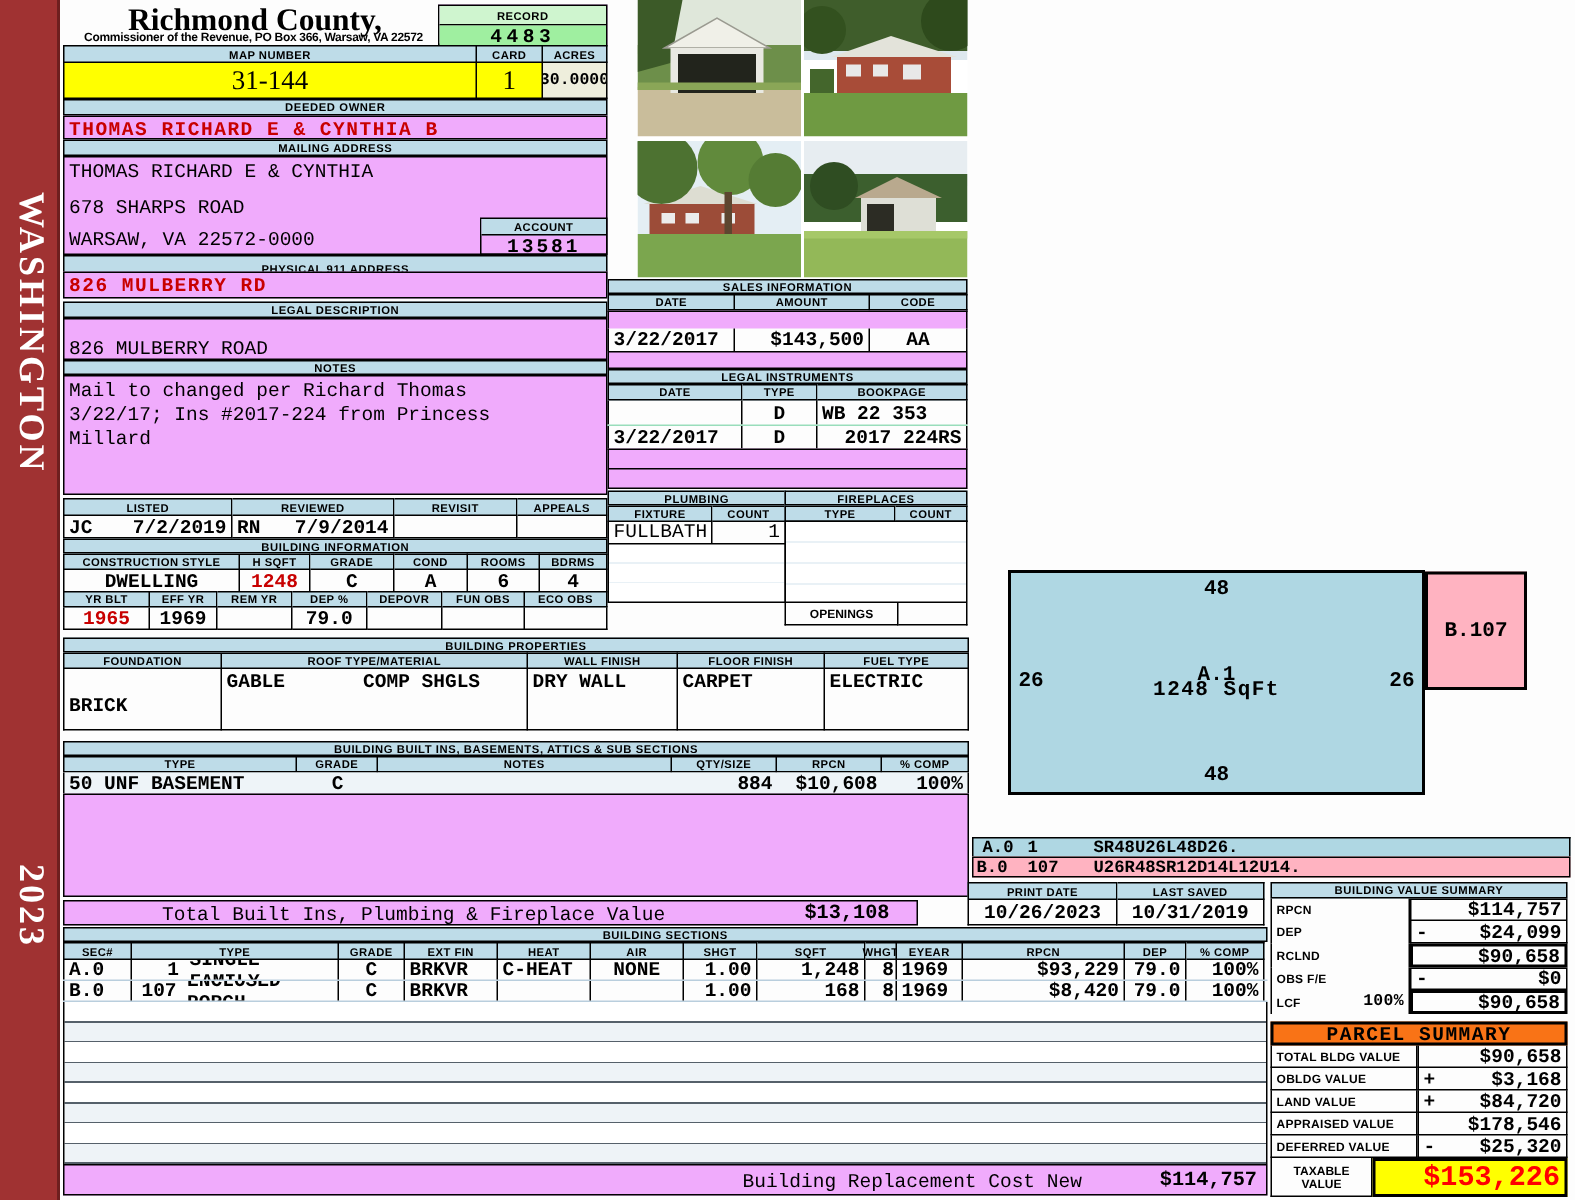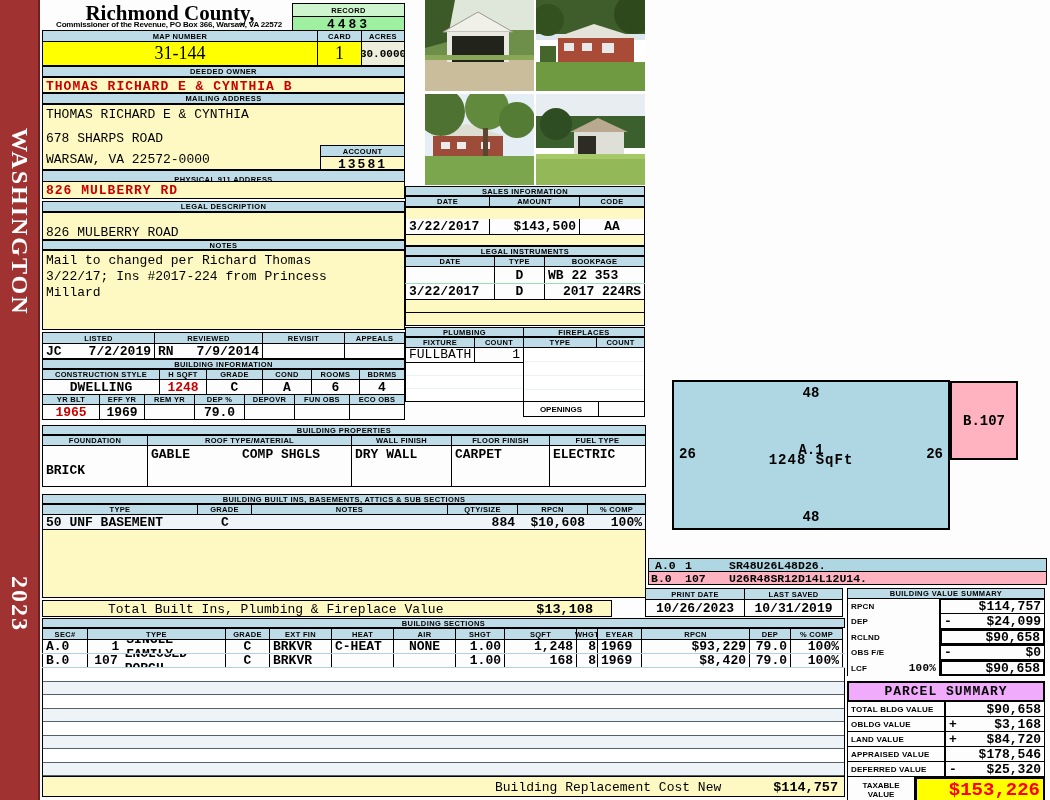--- a/index.html
+++ b/index.html
@@ -2,21 +2,21 @@
 <html><head>
 <meta charset="utf-8">
 <style>
   * { box-sizing: border-box; margin: 0; padding: 0; }
   html,body { width:1050px; height:800px; }
   body { font-family:"Liberation Sans",sans-serif; background:#ffffff; }
   #card { position:relative; width:1050px; height:800px; background:#fdfdfd; overflow:hidden; }
   .a { position:absolute; }
   .bar { background:#BEDCE8; border:1px solid #000; font:bold 7.5px "Liberation Sans",sans-serif;
          letter-spacing:.4px; display:flex; align-items:center; justify-content:center; color:#000; }
-  .box { border:1px solid #000; background:#fef9c3; }
+  .box { border:1px solid #000; background:#f0abfc; }
   .grid { display:grid; }
   .hc { background:#BEDCE8; border-right:1px solid #000; border-bottom:1px solid #000; border-top:1px solid #000;
         font:bold 7.5px "Liberation Sans",sans-serif; letter-spacing:.3px; display:flex; align-items:center; justify-content:center; }
   .hc:first-child { border-left:1px solid #000; }
   .c { border-right:1px solid #000; padding:0 3px; display:flex; align-items:center; overflow:hidden; }
   .c:first-child { border-left:1px solid #000; }
   .cc { justify-content:center; } .cr { justify-content:flex-end; }
   .mono { font-family:"Liberation Mono","DejaVu Sans Mono",monospace; font-weight:bold; font-size:13px; color:#000; }
   .monoreg { font-family:"Liberation Mono","DejaVu Sans Mono",monospace; font-weight:normal; font-size:13px; color:#000; }
   .red { color:#C80000; }
@@ -413,21 +413,21 @@
 
   <div class="a" style="left:42px;top:668px;width:803px;height:108px;border-left:1px solid #000;border-right:1px solid #000;
               background:repeating-linear-gradient(#ffffff 0 13px,#55606a 13px 14px,#eef3f7 14px 26px,#55606a 26px 27px);"></div>
 
   <div class="a box" style="left:42px;top:776px;width:803px;height:21px;">
     <span class="monoreg a" style="left:452px;top:3px;">Building Replacement Cost New</span>
     <span class="mono a" style="right:6px;top:3px;font-size:13.5px;">$114,757</span>
   </div>
 
   <div class="a" style="left:847px;top:681px;width:198px;">
-    <div style="height:21px;background:#f0abfc;border:2px solid #000;display:flex;align-items:center;justify-content:center;
+    <div style="height:16px;background:#f97316;border:2px solid #000;display:flex;align-items:center;justify-content:center;
                 font-family:'Liberation Mono',monospace;font-weight:bold;font-size:13px;letter-spacing:1px;">PARCEL SUMMARY</div>
     <div class="grid" style="grid-template-columns:98px 100px;height:15px;">
       <div class="c lbl8" style="border-bottom:1px solid #000;">TOTAL BLDG VALUE</div>
       <div class="c mono" style="border:1px solid #000;border-top:none;justify-content:space-between;">
         <span></span>
         <span>$90,658</span>
       </div>
     </div>
     <div class="grid" style="grid-template-columns:98px 100px;height:15px;">
       <div class="c lbl8" style="border-bottom:1px solid #000;">OBLDG VALUE</div>

